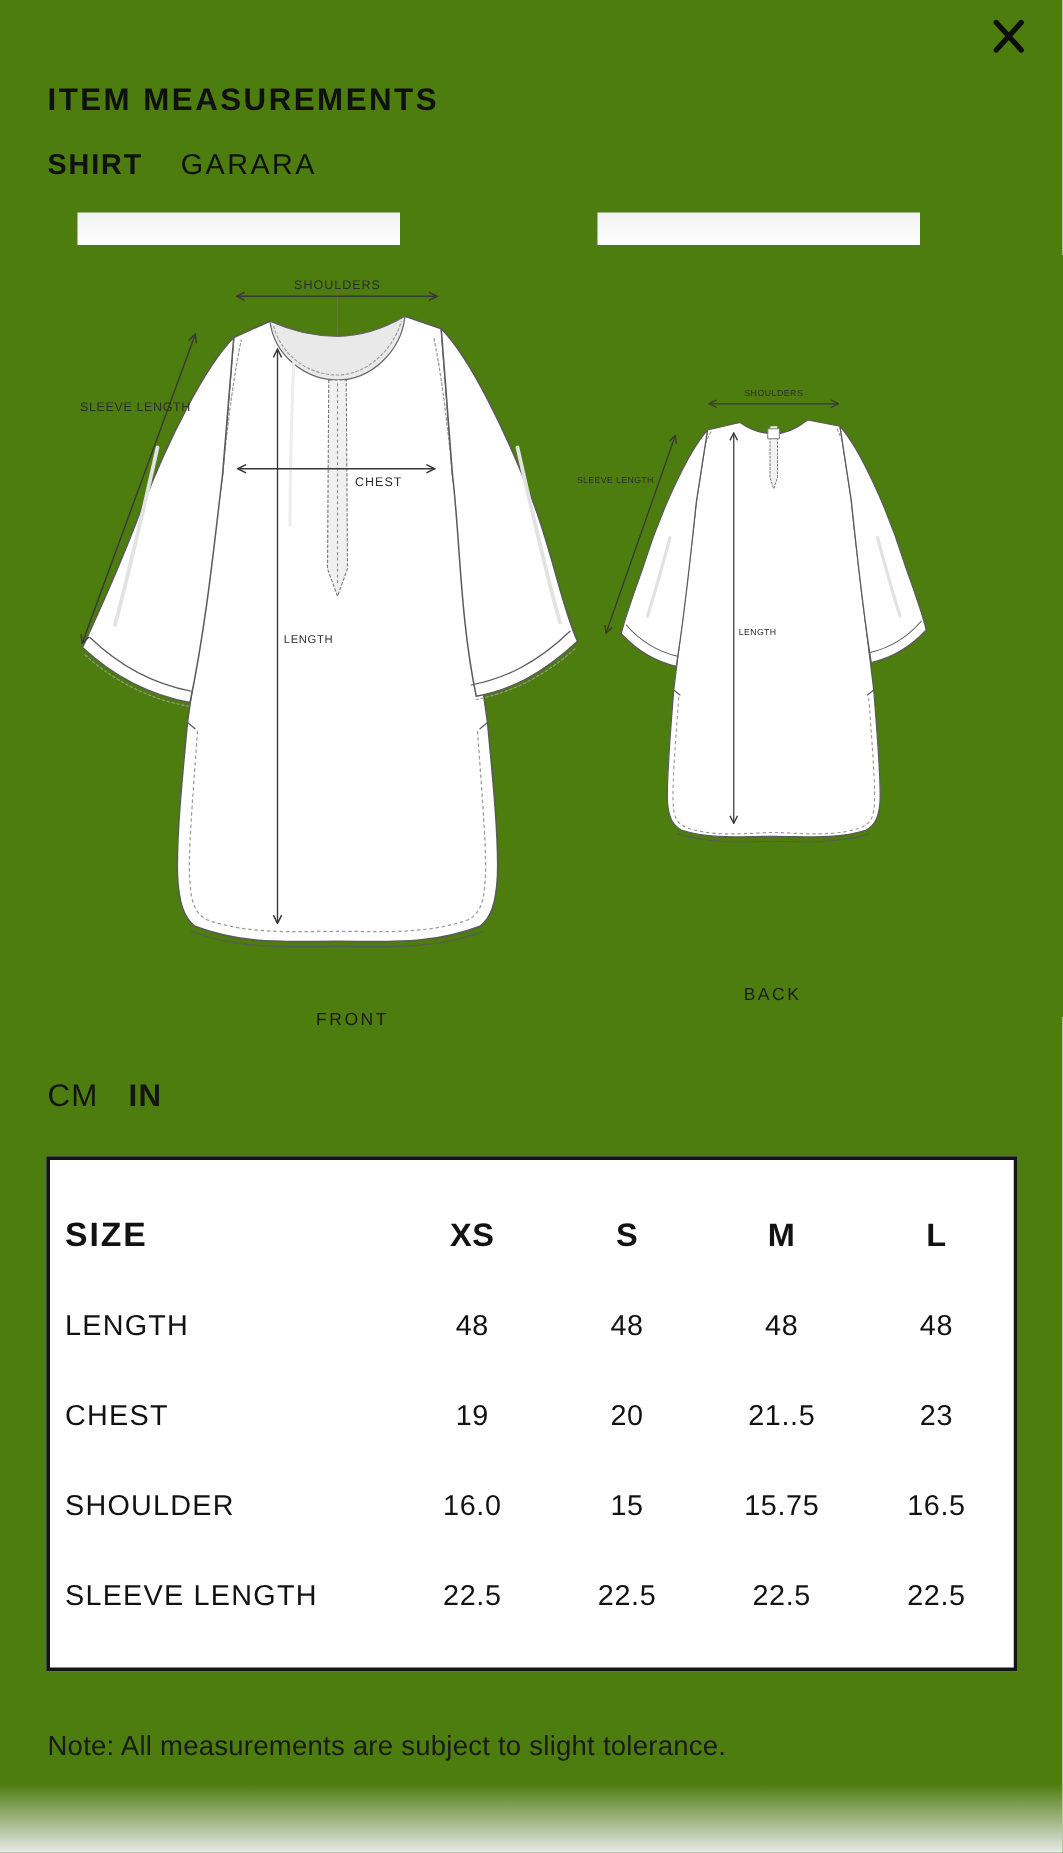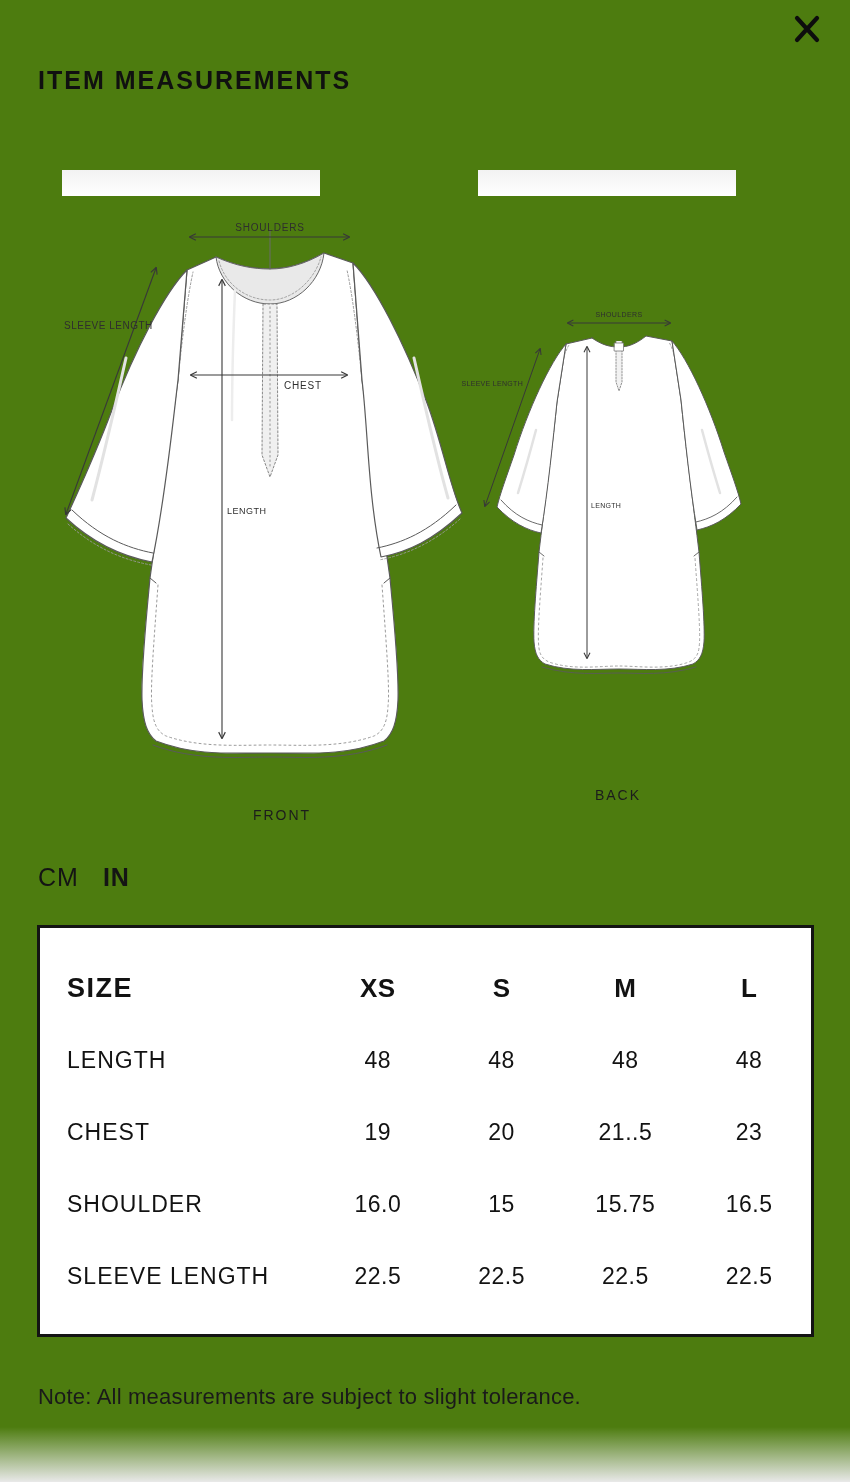--- a/index.html
+++ b/index.html
@@ -90,21 +90,21 @@
     background: #ffffff;
     padding-top: 24px;
   }
   .t-row {
     display: grid;
     grid-template-columns: 276px 1fr 1fr 1fr 1fr;
     align-items: center;
     height: 72px;
   }
   .t-row .lbl {
-    padding-left: 27px;
+    padding-left: 12px;
     font-size: 23px;
     letter-spacing: 1px;
     color: #121212;
     white-space: nowrap;
   }
   .t-row .val {
     text-align: center;
     font-size: 23px;
     letter-spacing: 0.5px;
     color: #121212;
@@ -143,20 +143,23 @@
 <div class="modal">
 
   <button class="close-btn" aria-label="close">
     <svg width="34" height="34" viewBox="0 0 34 34">
       <path d="M7,6 L27,28 M27,6 L7,28" stroke="#0d0d0d" stroke-width="4.2" stroke-linecap="round" fill="none"></path>
     </svg>
   </button>
 
   <h1 class="page-title">ITEM MEASUREMENTS</h1>
 
+  <div class="subtitle">
+    <span class="item-type">SHIRT</span><span class="item-name">GARARA</span>
+  </div>
 
   <svg class="diagram-svg" viewBox="0 0 850 840">
     <defs>
       <marker id="arr" viewBox="0 0 12 12" refX="10" refY="6" markerWidth="8" markerHeight="8" orient="auto-start-reverse">
         <path d="M2,1.5 L11,6 L2,10.5" fill="none" stroke="#383838" stroke-width="1.6"></path>
       </marker>
       <linearGradient id="gfade" x1="0" y1="0" x2="0" y2="1">
         <stop offset="0" stop-color="#f2f2f2"></stop>
         <stop offset="1" stop-color="#ffffff"></stop>
       </linearGradient>

